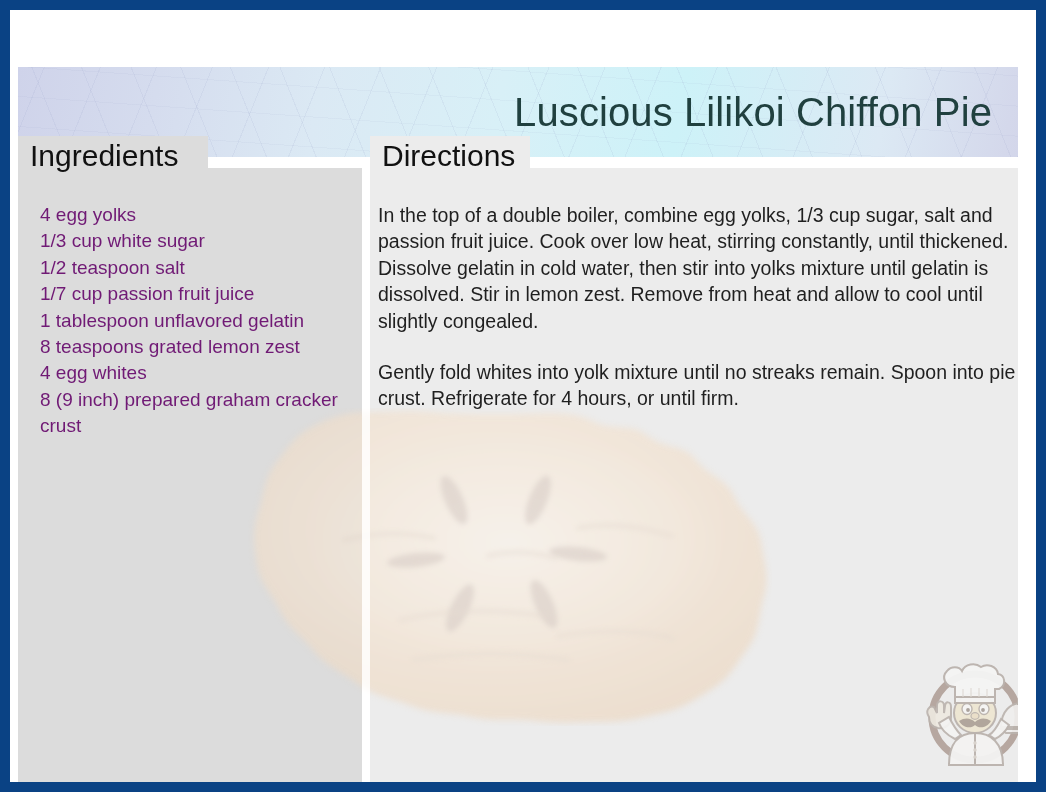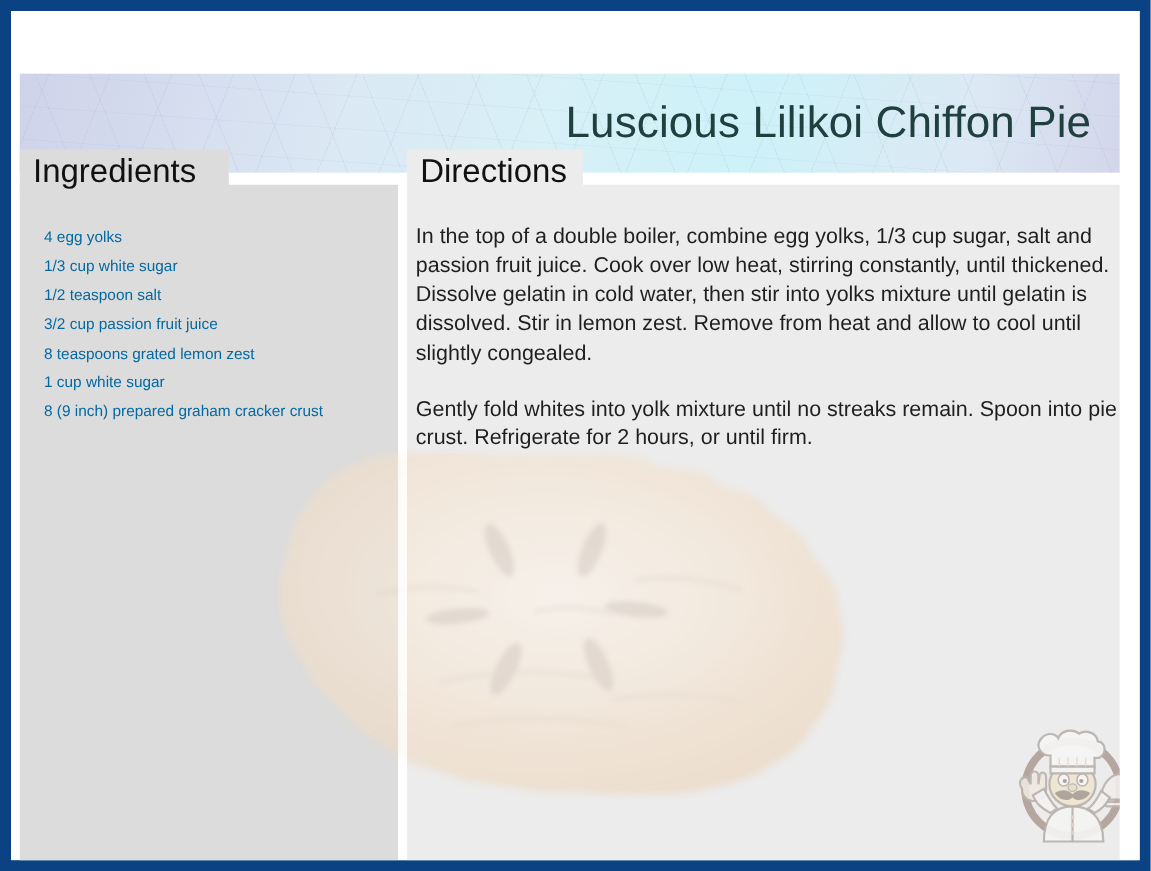--- a/index.html
+++ b/index.html
@@ -111,23 +111,23 @@
     width: 160px;
     background: #ececec;
   }
 
   
   #ingredients-list {
     position: absolute;
     left: 30px;
     top: 192px;
     width: 310px;
-    font-size: 14px;
+    font-size: 19px;
     line-height: 26.4px;
-    color: #0369a1;
+    color: #701a75;
   }
   #ingredients-list .ingredient-item {
     white-space: normal;
   }
 
   #directions-body {
     position: absolute;
     left: 368px;
     top: 192px;
     width: 645px;
@@ -274,29 +274,30 @@
       <path d="M166 252 C214 244 268 244 320 252"></path>
     </g>
   </svg>
 
   <div id="column-gutter"></div>
 
   <div id="ingredients-list">
     <div class="ingredient-item">4 egg yolks</div>
     <div class="ingredient-item">1/3 cup white sugar</div>
     <div class="ingredient-item">1/2 teaspoon salt</div>
-    <div class="ingredient-item">3/2 cup passion fruit juice</div>
+    <div class="ingredient-item">1/7 cup passion fruit juice</div>
+    <div class="ingredient-item">1 tablespoon unflavored gelatin</div>
     <div class="ingredient-item">8 teaspoons grated lemon zest</div>
-    <div class="ingredient-item">1 cup white sugar</div>
+    <div class="ingredient-item">4 egg whites</div>
     <div class="ingredient-item">8 (9 inch) prepared graham cracker crust</div>
   </div>
 
   <div id="directions-body">
     <p class="direction-paragraph">In the top of a double boiler, combine egg yolks, 1/3 cup sugar, salt and passion fruit juice. Cook over low heat, stirring constantly, until thickened. Dissolve gelatin in cold water, then stir into yolks mixture until gelatin is dissolved. Stir in lemon zest. Remove from heat and allow to cool until slightly congealed.</p>
-    <p class="direction-paragraph">Gently fold whites into yolk mixture until no streaks remain. Spoon into pie crust. Refrigerate for 2 hours, or until firm.</p>
+    <p class="direction-paragraph">Gently fold whites into yolk mixture until no streaks remain. Spoon into pie crust. Refrigerate for 4 hours, or until firm.</p>
   </div>
 
   <svg id="chef-logo" viewBox="0 0 120 120">
     <g fill="none" stroke="#6d4a3a" stroke-width="3.2" opacity="0.85">
 
       <circle cx="60" cy="62" r="43" stroke-width="7"></circle>
     </g>
 
     <g stroke="#8a7b70" stroke-width="2" fill="#f4f2ef" opacity="0.9">
       <path d="M86 74 L118 74 L113 78 L91 78 Z"></path>

